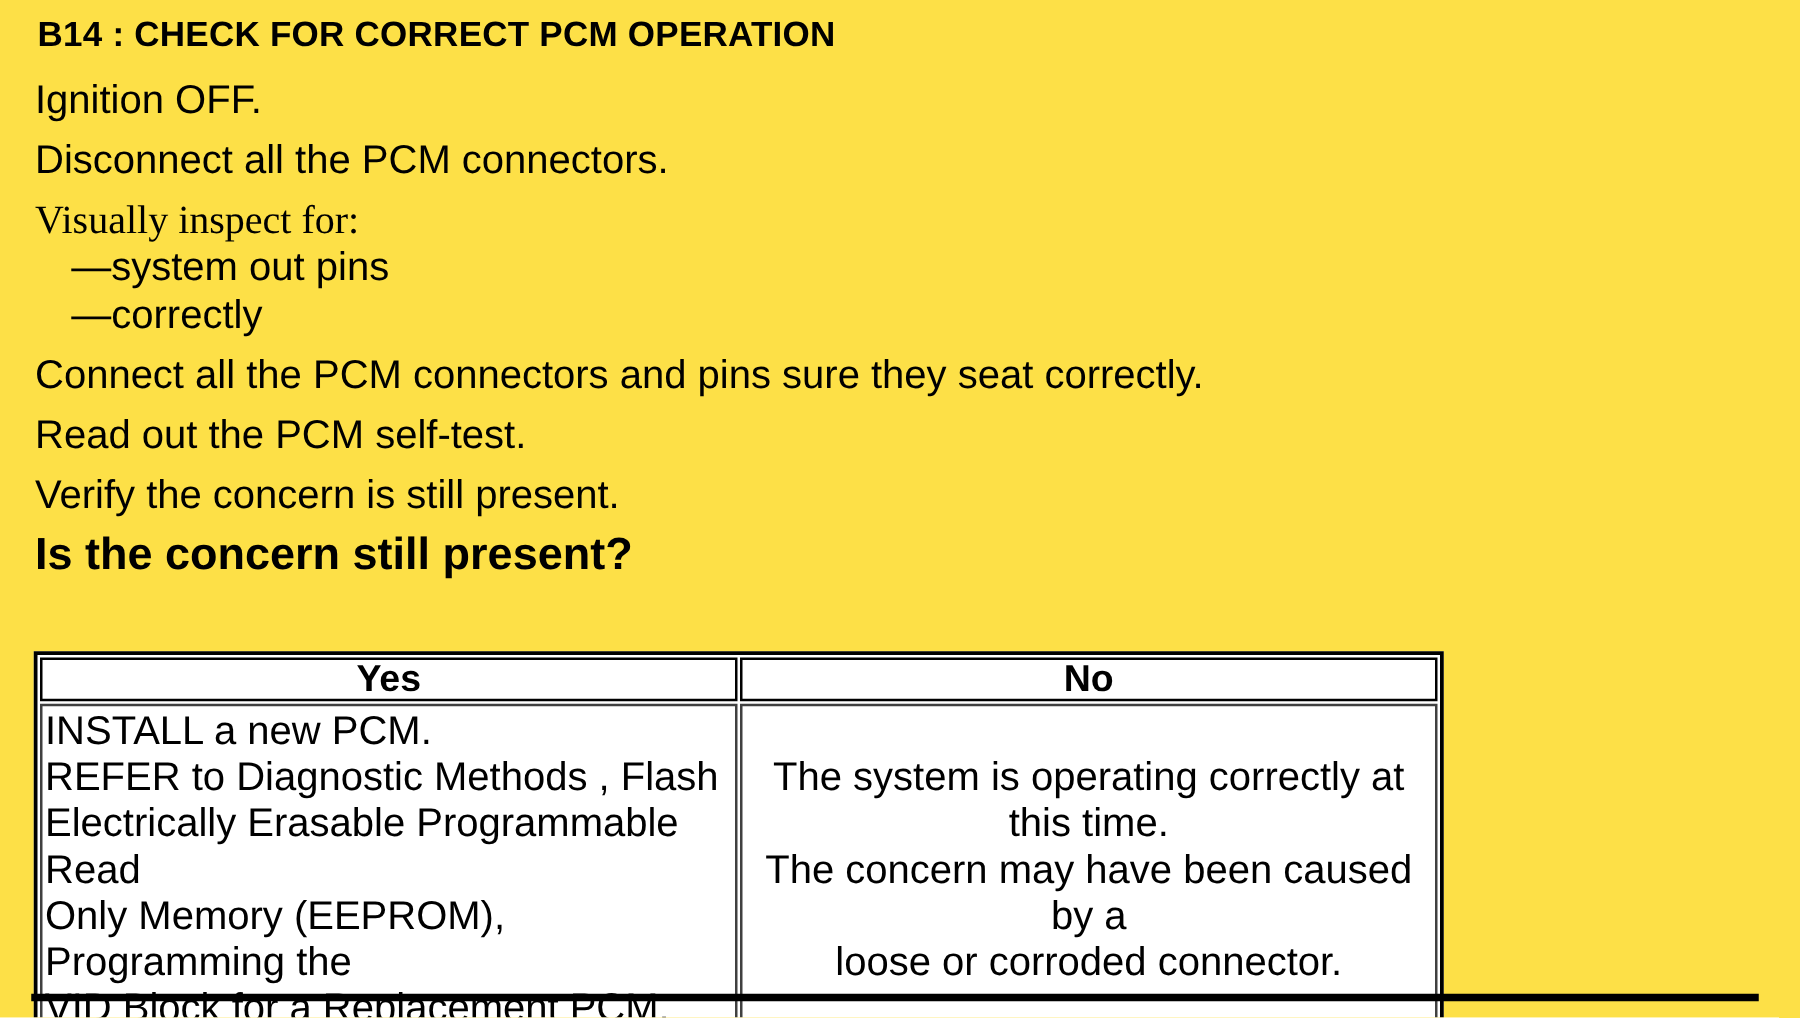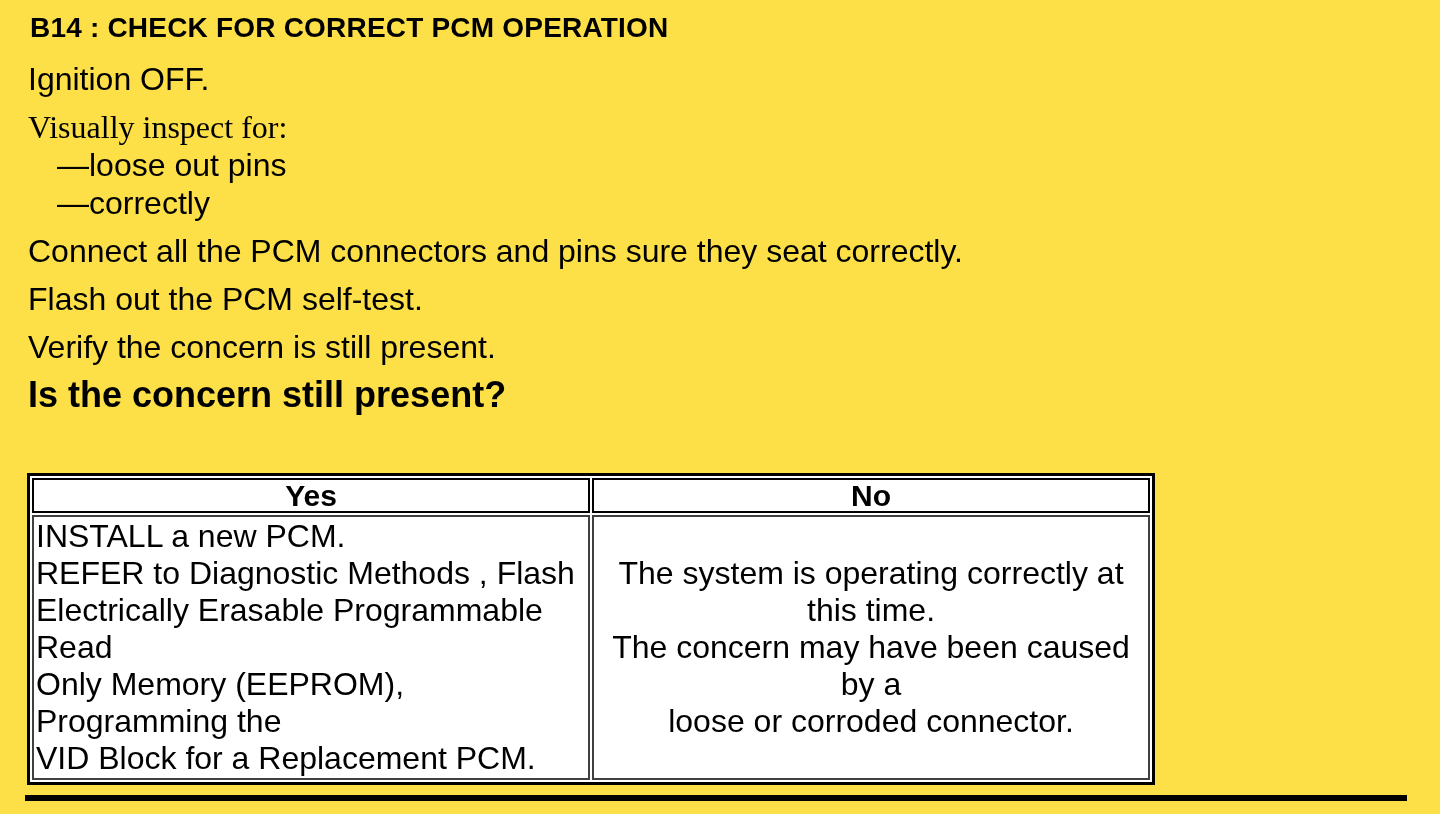--- a/index.html
+++ b/index.html
@@ -96,27 +96,28 @@
   }
 </style>
 </head>
 <body>
 
 <div class="page">
 
   <h1 class="title">B14 : CHECK FOR CORRECT PCM OPERATION</h1>
 
   <p class="step">Ignition OFF.</p>
+  <p class="step">Disconnect all the PCM connectors.</p>
 
   <p class="step" style="margin-bottom:0;font-family:Liberation Serif, serif;">Visually inspect for:</p>
-  <div class="sub">—loose out pins</div>
+  <div class="sub">—system out pins</div>
   <div class="sub sub-end">—correctly</div>
 
   <p class="step">Connect all the PCM connectors and pins sure they seat correctly.</p>
-  <p class="step">Flash out the PCM self-test.</p>
+  <p class="step">Read out the PCM self-test.</p>
   <p class="step">Verify the concern is still present.</p>
 
   <p class="question">Is the concern still present?</p>
 
   <table class="results">
     <tbody>
         <tr>
       <th>Yes</th>
       <th>No</th>
     </tr>

